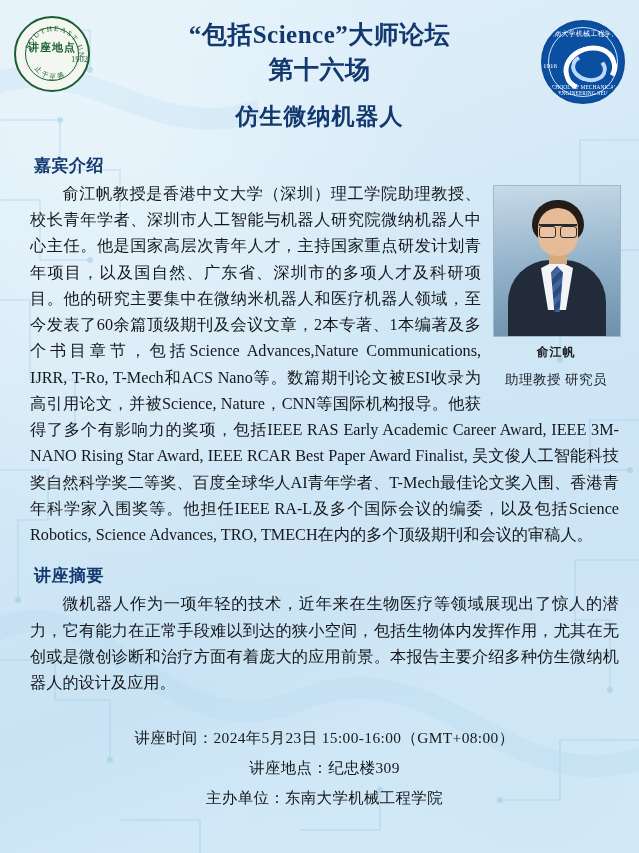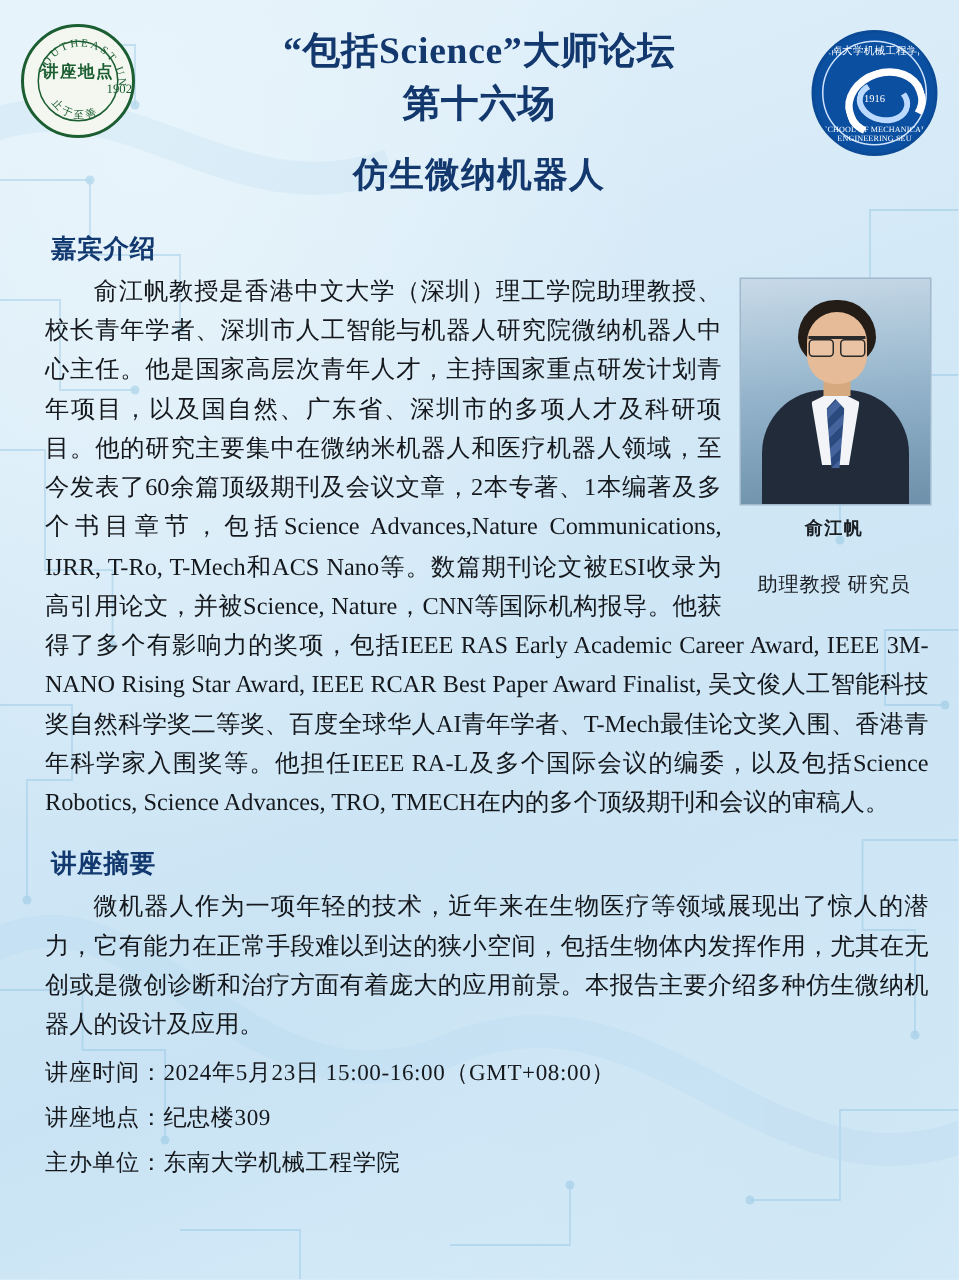--- a/index.html
+++ b/index.html
@@ -174,21 +174,21 @@
   .portrait-name {
     font-size: 12px;
     font-weight: bold;
     color: #1b1f24;
     margin-top: 6px;
     letter-spacing: 1px;
   }
   .portrait-role {
     font-size: 13.5px;
     color: #1b1f24;
-    margin-top: 17px;
+    margin-top: 7px;
     letter-spacing: .5px;
   }
   .abstract-heading {
     clear: both;
     font-size: 17px;
     font-weight: bold;
     color: #12396f;
     margin: 16px 0 4px 4px;
     letter-spacing: .5px;
   }
@@ -196,22 +196,22 @@
     font-size: 16.2px;
     line-height: 1.62;
     color: #15181c;
     text-align: justify;
     text-justify: inter-ideograph;
   }
   .abstract-block p { margin: 0; text-indent: 2em; }
   .footer {
     position: relative;
     z-index: 3;
-    margin-top: 5px;
-    text-align: left;
+    margin-top: 27px;
+    text-align: center;
     color: #15181c;
   }
   .footer div {
     font-size: 15.4px;
     line-height: 1.95;
     letter-spacing: .4px;
   }
   
   .seal {
     width: 76px; height: 76px;
@@ -279,21 +279,20 @@
     left: 28px; top: 32px;
     width: 28px; height: 20px;
     border: 4px solid #bcd9ff;
     border-radius: 50%;
     border-top-color: transparent;
     transform: rotate(12deg);
   }
   .melogo .yr {
     position: absolute;
     left: 0; right: 0; top: 40px;
-    text-align: center;
     font-size: 7px;
     color: #ffffff;
   }
   .melogo .txt-top {
     position: absolute;
     left: 0; right: 0; top: 7px;
     text-align: center;
     font-size: 7px;
     color: #ffffff;
     letter-spacing: .2px;

